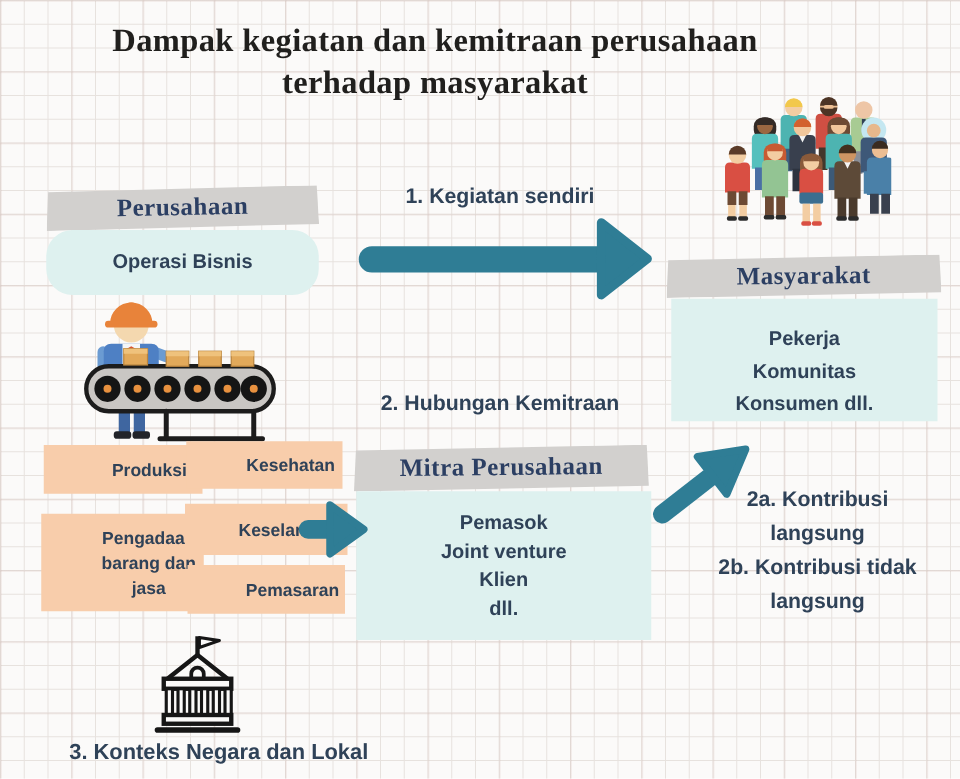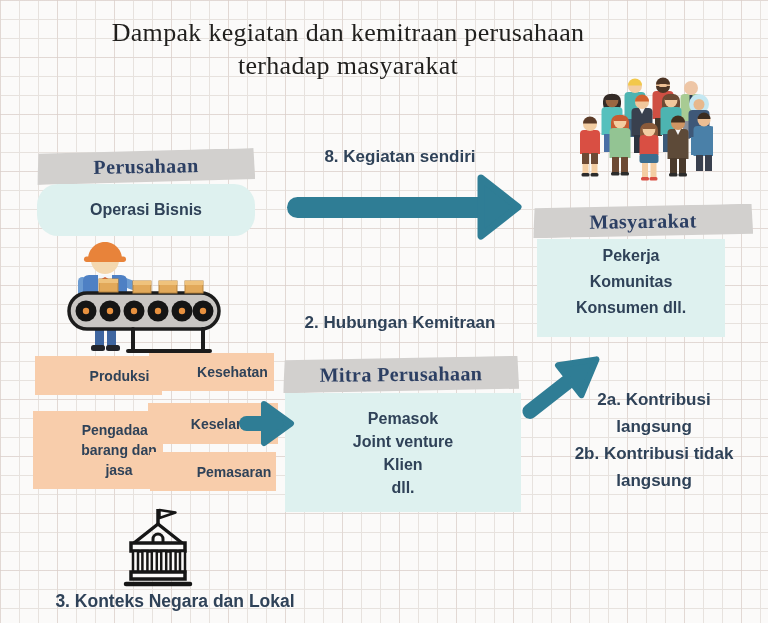--- a/index.html
+++ b/index.html
@@ -10,21 +10,21 @@
     background-image:
       linear-gradient(rgba(205,175,168,.18) 1.5px, transparent 1.5px),
       linear-gradient(90deg, rgba(205,175,168,.18) 1.5px, transparent 1.5px),
       linear-gradient(#e7e2de 1px, transparent 1px),
       linear-gradient(90deg,#e7e2de 1px, transparent 1px);
     background-size:57px 57px,57px 57px,19px 19px,19px 19px;
   }
   .abs{position:absolute;}
   .title{
     left:0;top:16px;width:696px;text-align:center;
-    font-family:"Liberation Serif",serif;font-weight:normal;
+    font-family:"Liberation Serif",serif;font-weight:bold;
     font-size:26px;line-height:33px;color:#201f1d;letter-spacing:.3px;
   }
   .banner{
     background:#d2d0ce;display:flex;align-items:center;justify-content:center;
     font-family:"Liberation Serif",serif;font-weight:bold;font-size:20px;
     color:#2c3f63;letter-spacing:.4px;
     clip-path:polygon(0.8% 6%, 99.4% 0%, 100% 94%, 0% 100%);
   }
   .cyanbox{
     background:#def1ef;color:#2f4258;font-weight:bold;text-align:center;
@@ -120,21 +120,21 @@
   <div class="abs peach" style="left:33px;top:411px;width:88px;height:78px;">
     <span>Pengadaan barang dan jasa</span>
   </div>
   <div class="abs peach" style="left:148px;top:403px;width:88px;height:41px;">
     <span>Keselamatan</span>
   </div>
   <div class="abs peach" style="left:150px;top:452px;width:84px;height:39px;">
     <span>Pemasaran</span>
   </div>
 
-  <div class="abs flowlabel" style="left:290px;top:147px;width:220px;">8. Kegiatan sendiri</div>
+  <div class="abs flowlabel" style="left:290px;top:147px;width:220px;">1. Kegiatan sendiri</div>
   <svg class="abs" style="left:285px;top:172px;" width="240" height="70" viewBox="0 0 240 70">
     <rect x="2" y="25" width="202" height="21" rx="10.5" fill="#2f7d95"></rect>
     <polygon points="196,6 233,35 196,64" fill="#2f7d95" stroke="#2f7d95" stroke-width="7" stroke-linejoin="round"></polygon>
   </svg>
 
   <svg class="abs" style="left:563px;top:74px;" width="150" height="130" viewBox="0 0 150 130">
 
     <g transform="translate(72,12)">
         <path d="M-10.5,10 q0,-4 4,-4 h13 q4,0 4,4 v24 h-21 z" fill="#4db4b1"></path>
         <rect x="-8" y="33" width="7" height="18" fill="#3f6180"></rect>
@@ -238,21 +238,21 @@
         <rect x="-8" y="47" width="8" height="3.5" rx="1.5" fill="#d94f43"></rect>
         <rect x="0.5" y="47" width="8" height="3.5" rx="1.5" fill="#d94f43"></rect>
         <circle r="6.3" fill="#f3cda2"></circle>
         <path d="M-6.3,-1 a6.3,6.3 0 0 1 12.6,0 z" fill="#8a5a3a"></path>
       </g>
   </svg>
 
   <div class="abs banner" style="left:533px;top:205px;width:220px;height:32px;transform:rotate(-0.7deg);">
     <span>Masyarakat</span>
   </div>
-  <div class="abs cyanbox" style="left:537px;top:239px;width:188px;height:98px;font-size:16px;padding-top:4px;box-sizing:border-box;">
+  <div class="abs cyanbox" style="left:537px;top:239px;width:213px;height:98px;font-size:16px;padding-top:20px;box-sizing:border-box;">
     <div class="mline">Pekerja</div>
     <div class="mline">Komunitas</div>
     <div class="mline">Konsumen dll.</div>
   </div>
 
   <div class="abs flowlabel" style="left:285px;top:313px;width:230px;">2. Hubungan Kemitraan</div>
 
   <div class="abs banner" style="left:283px;top:357px;width:236px;height:35px;transform:rotate(-0.6deg);">
     <span>Mitra Perusahaan</span>
   </div>

